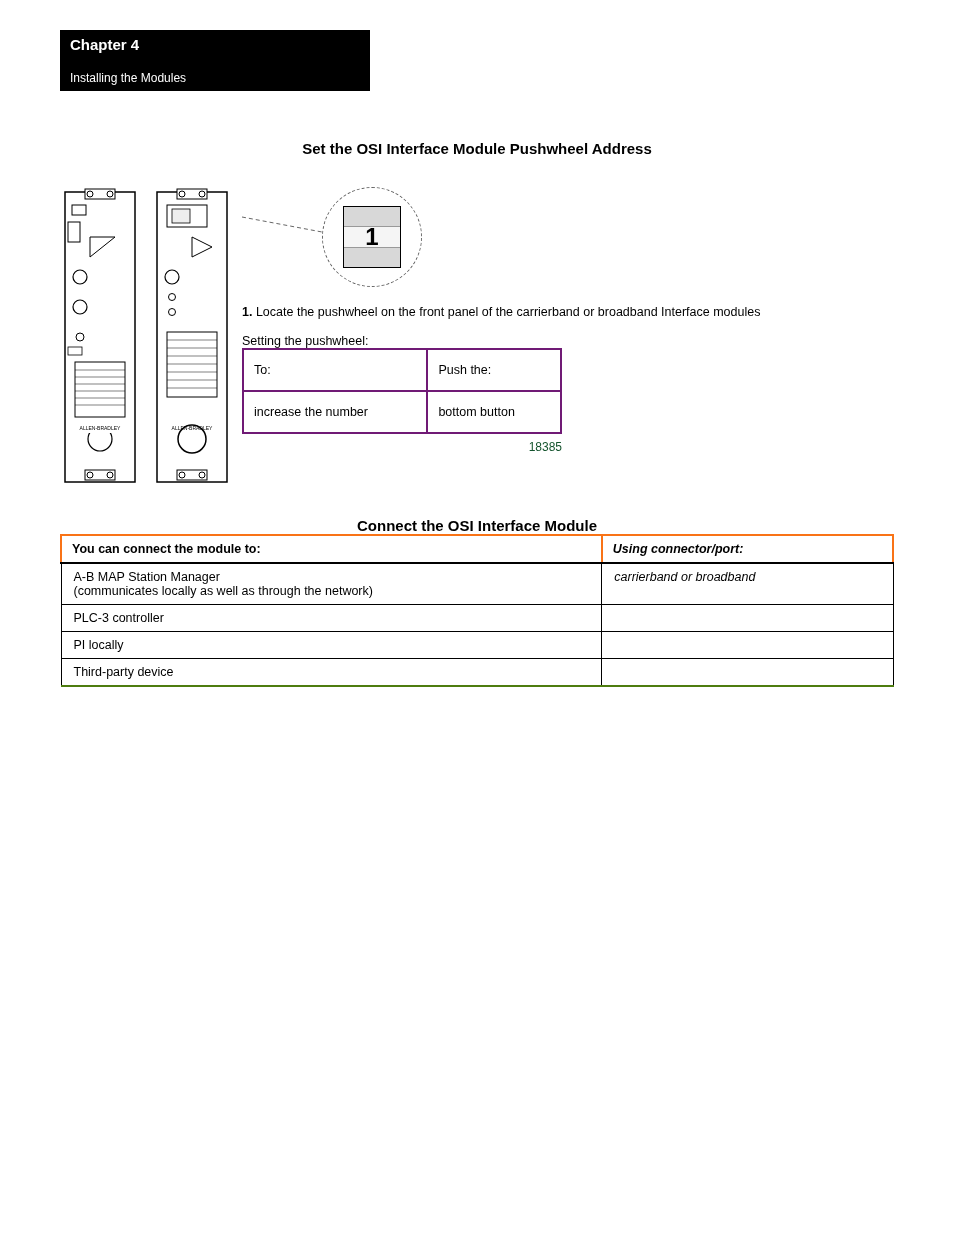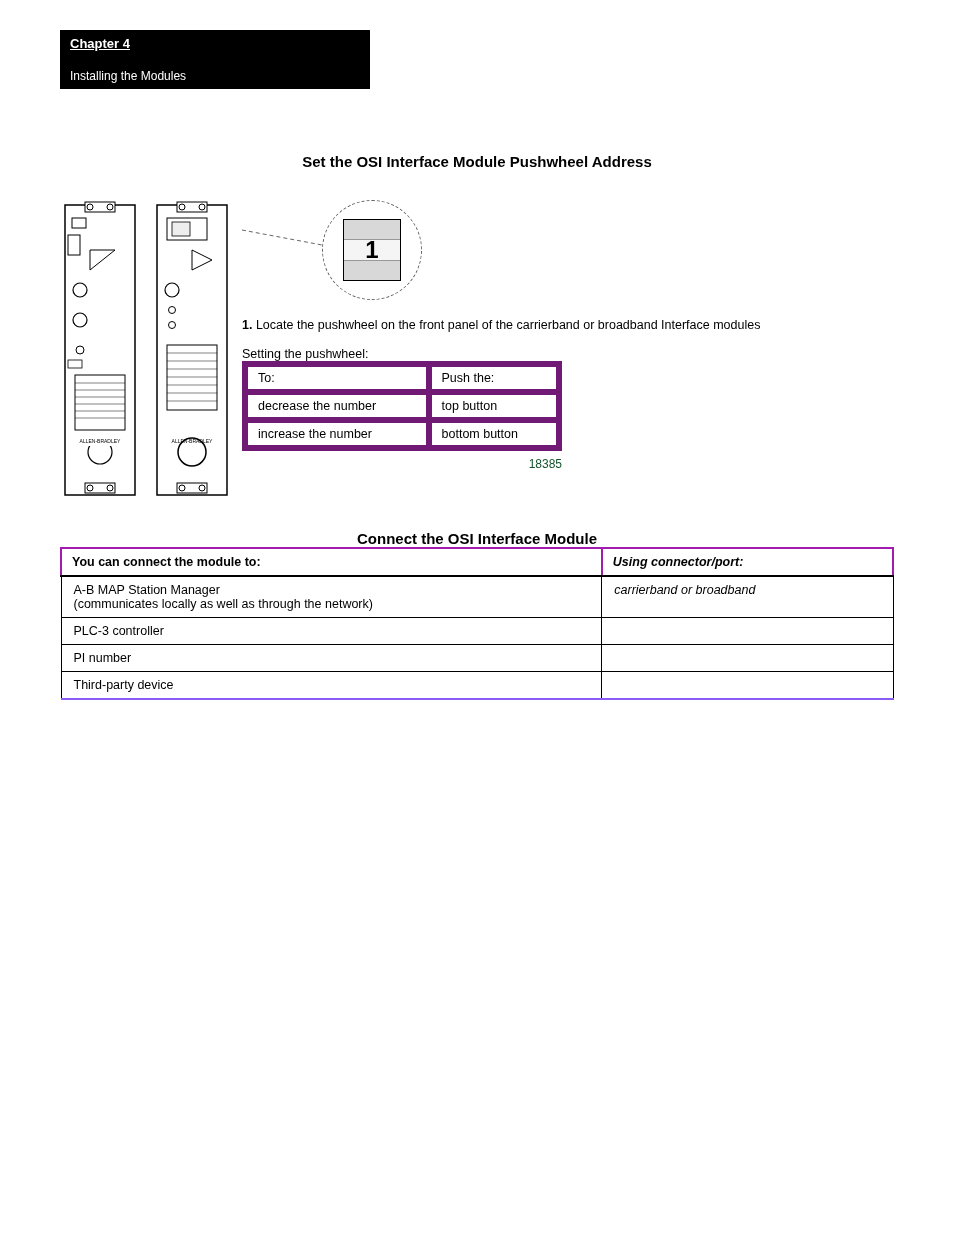--- a/index.html
+++ b/index.html
@@ -18,23 +18,22 @@
       position: absolute;
       top: 30px;
       left: 60px;
       width: 310px;
       background: #000;
       color: #fff;
       padding: 6px 10px;
     }
     .header-bar .chapter-label {
       font-weight: bold;
-      font-size: 13px;
+      font-size: 15px;
       display: block;
-      text-decoration: underline;
     }
     .header-bar .chapter-subtitle {
       font-size: 12px;
       display: block;
       margin-top: 18px;
     }
 
     
     .content {
       position: absolute;
@@ -42,21 +41,20 @@
       left: 60px;
       right: 60px;
     }
 
     
     .section1-title {
       text-align: center;
       font-weight: bold;
       font-size: 15px;
       margin-bottom: 30px;
-      margin-top: 13px;
     }
 
     .modules-diagram {
       display: flex;
       gap: 12px;
       align-items: flex-start;
       flex-shrink: 0;
     }
 
     .instruction-item {
@@ -73,22 +71,22 @@
       font-size: 12.5px;
     }
 
     
     .push-table {
       border-collapse: collapse;
       font-size: 12.5px;
       width: 320px;
     }
     .push-table td, .push-table th {
-      border: 6px solid #701a75;
-      padding: 4px 10px;
+      border: 2px solid #701a75;
+      padding: 13px 10px;
     }
     .push-table thead td {
       background: #fff;
       font-weight: normal;
     }
 
     .figure-number {
       text-align: right;
       font-size: 12px;
       color: #14532d;
@@ -105,34 +103,34 @@
       font-size: 15px;
     }
 
     
     .conn-table {
       border-collapse: collapse;
       width: 100%;
       font-size: 12.5px;
     }
     .conn-table th {
-      border: 2px solid #a21caf;
+      border: 2px solid #f97316;
       border-bottom: 2px solid #000;
       padding: 6px 10px;
       font-weight: bold;
       background: #fff;
       text-align: left;
     }
     .conn-table td {
       border: 1px solid #000;
       padding: 6px 12px;
       vertical-align: top;
     }
     .conn-table tr:last-child td {
-      border-bottom: 2px solid #8b5cf6;
+      border-bottom: 2px solid #4d7c0f;
     }
     .conn-table .col-left { width: 65%; }
     .conn-table .col-right { width: 35%; font-style: italic; }
 
     
     .diagram-container {
       display: flex;
       align-items: flex-start;
       gap: 0;
     }
@@ -259,24 +257,20 @@
       <div class="pushwheel-label">Setting the pushwheel:</div>
 
       <table class="push-table">
         <thead>
           <tr>
             <td>To:</td>
             <td>Push the:</td>
           </tr>
         </thead>
         <tbody id="push-table-body">
-        <tr>
-              <td>decrease the number</td>
-              <td>top button</td>
-            </tr>
             <tr>
               <td>increase the number</td>
               <td>bottom button</td>
             </tr>
           </tbody>
       </table>
 
       <div class="figure-number" style="width:320px;">18385</div>
 
     </div>
@@ -295,21 +289,21 @@
       <tbody id="conn-table-body">
       <tr>
             <td class="col-left">A-B MAP Station Manager<br>(communicates locally as well as through the network)</td>
             <td class="col-right">carrierband or broadband</td>
           </tr>
           <tr>
             <td class="col-left">PLC-3    controller</td>
             <td class="col-right"></td>
           </tr>
           <tr>
-            <td class="col-left">PI number</td>
+            <td class="col-left">PI locally</td>
             <td class="col-right"></td>
           </tr>
           <tr>
             <td class="col-left">Third-party device</td>
             <td class="col-right"></td>
           </tr>
         </tbody>
     </table>
   </div>
 

